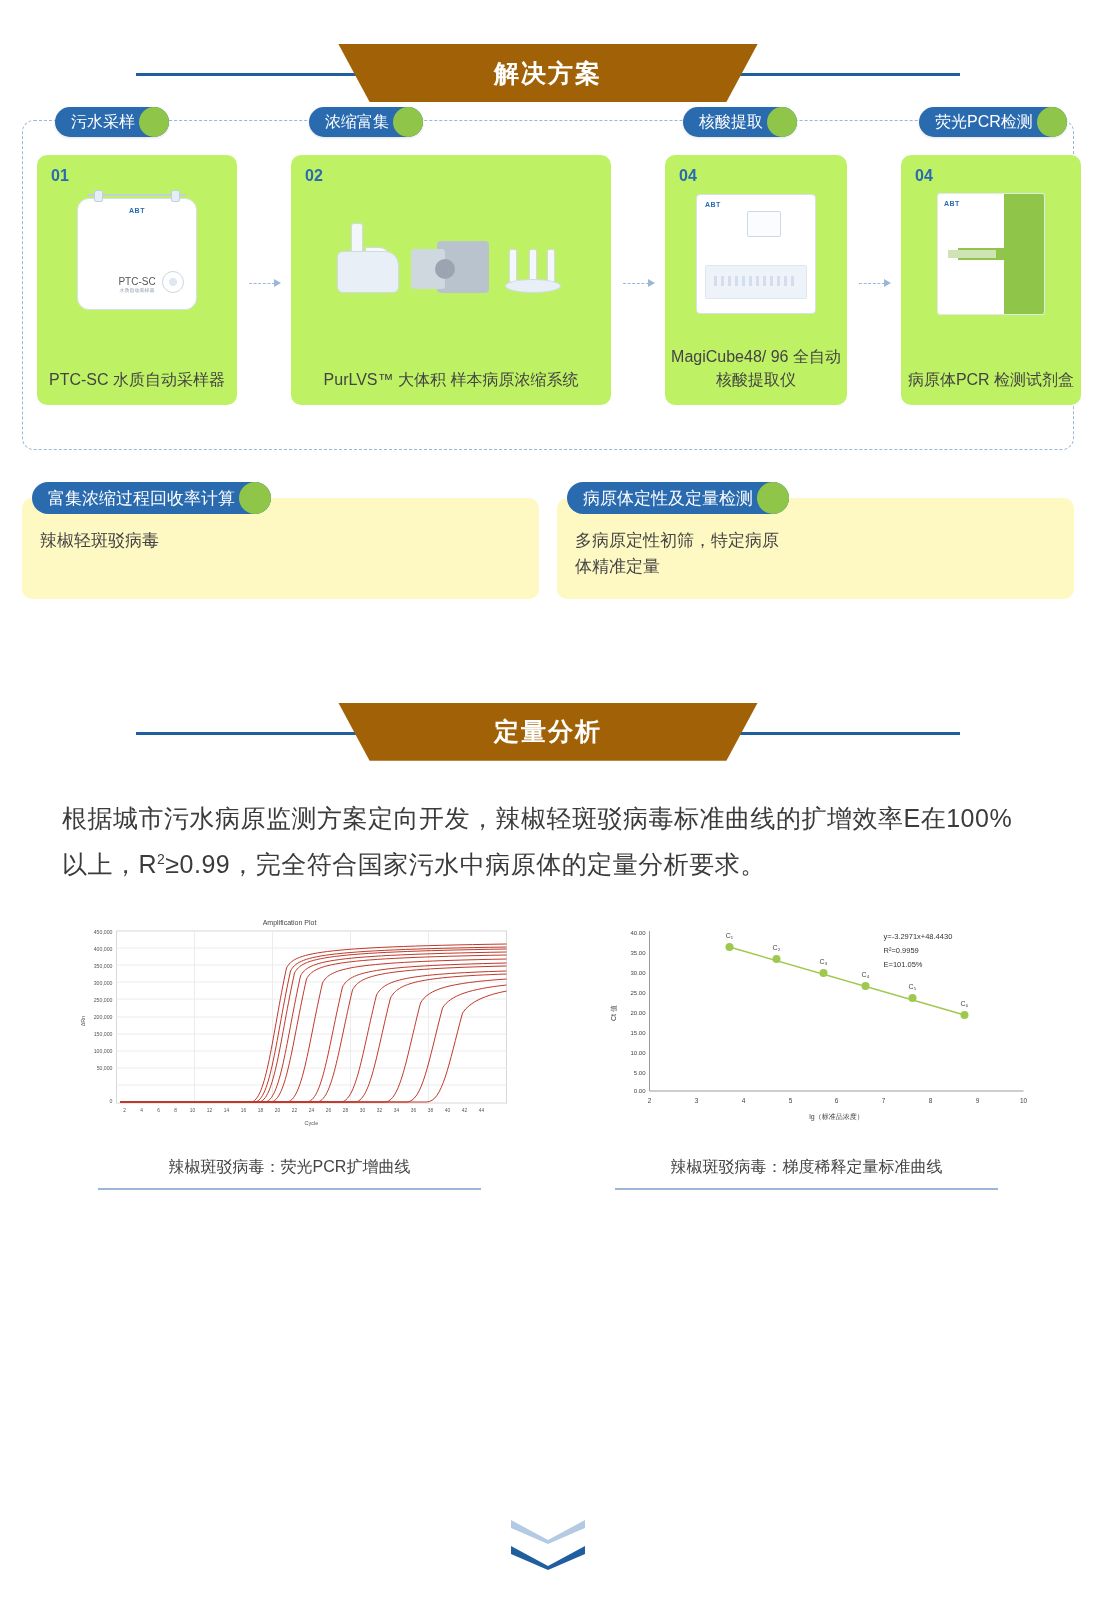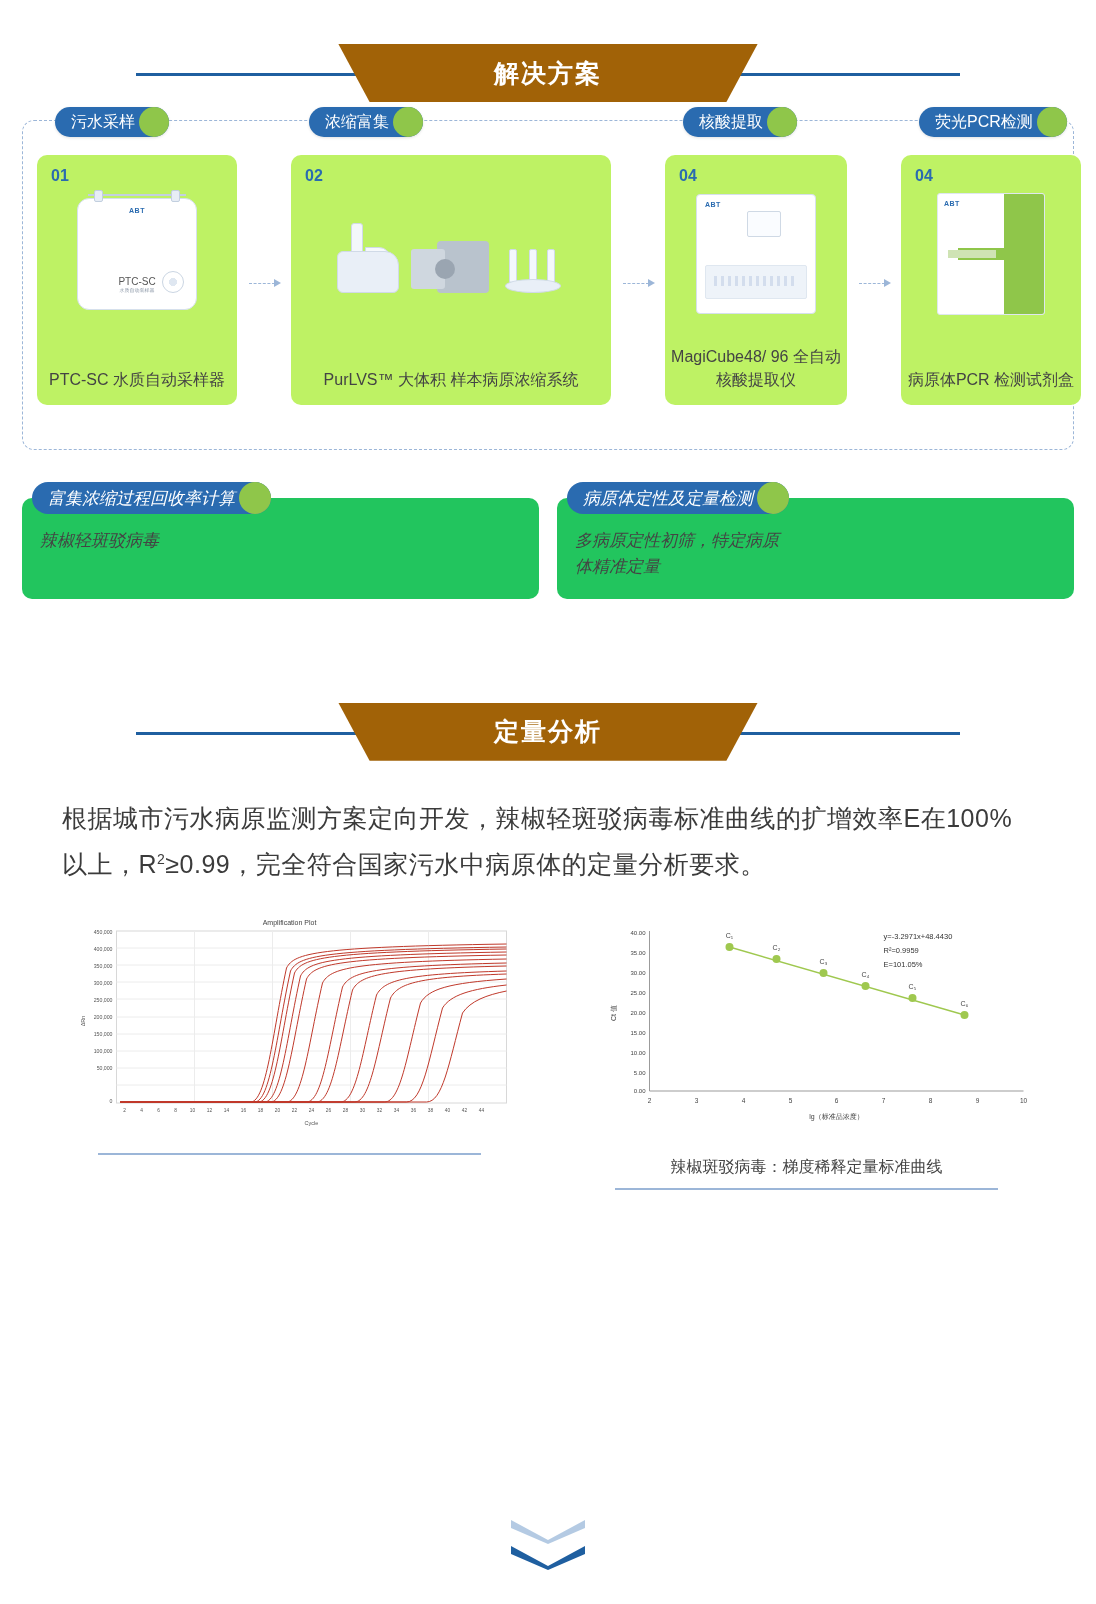--- a/index.html
+++ b/index.html
@@ -217,25 +217,24 @@
 
   
   .features {
     display: flex;
     gap: 18px;
     margin: 48px 22px 0 22px;
   }
   .feat {
     position: relative;
     flex: 1;
-    background: #22c55e;
+    background: #fef9c3;
     border-radius: 10px;
     padding: 30px 18px 18px 18px;
     min-height: 96px;
-    font-style: italic;
   }
   .feat .fpill {
     position: absolute;
     top: -16px;
     left: 10px;
     height: 32px;
     background: #2a6bb0;
     color: #fff;
     font-size: 17px;
     border-radius: 16px;
@@ -525,20 +524,21 @@
           <path d="M66,189 L252,189 C268,189 274,133 288,74 C296,59 316,53 452,50"></path>
           <path d="M66,189 L262,189 C278,189 284,135 298,77 C306,62 326,56 452,53"></path>
           <path d="M66,189 L286,189 C302,189 308,138 322,82 C330,67 350,61 452,58"></path>
           <path d="M66,189 L300,189 C316,189 322,140 336,85 C344,70 364,64 452,61"></path>
           <path d="M66,189 L330,189 C346,189 352,144 366,90 C374,76 394,70 452,66"></path>
           <path d="M66,189 L352,189 C368,189 374,148 388,95 C396,82 416,76 452,72"></path>
           <path d="M66,189 L372,189 C388,189 394,152 408,100 C416,88 432,82 452,78"></path>
         </g>
       </svg>
     </div>
+    <div class="chart-caption">辣椒斑驳病毒：荧光PCR扩增曲线</div>
     <div class="chart-rule"></div>
   </div>
 
   <div class="chart-box">
     <div class="chart-frame">
       <svg viewBox="0 0 470 230" width="100%" height="230">
 
         <line x1="78" y1="18" x2="78" y2="178" stroke="#9b9b9b" stroke-width="1"></line>
         <line x1="78" y1="178" x2="452" y2="178" stroke="#9b9b9b" stroke-width="1"></line>
 

